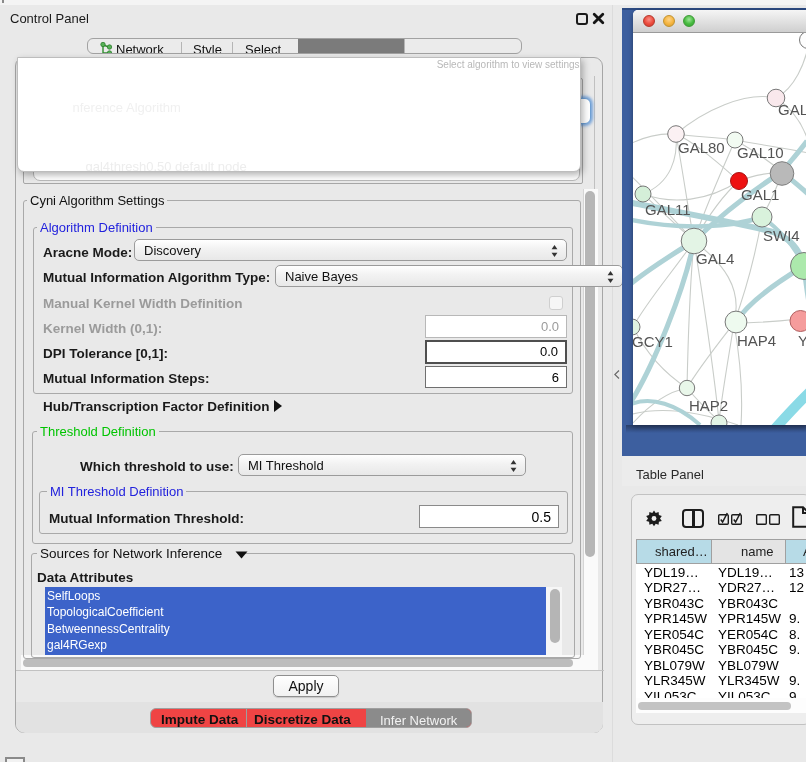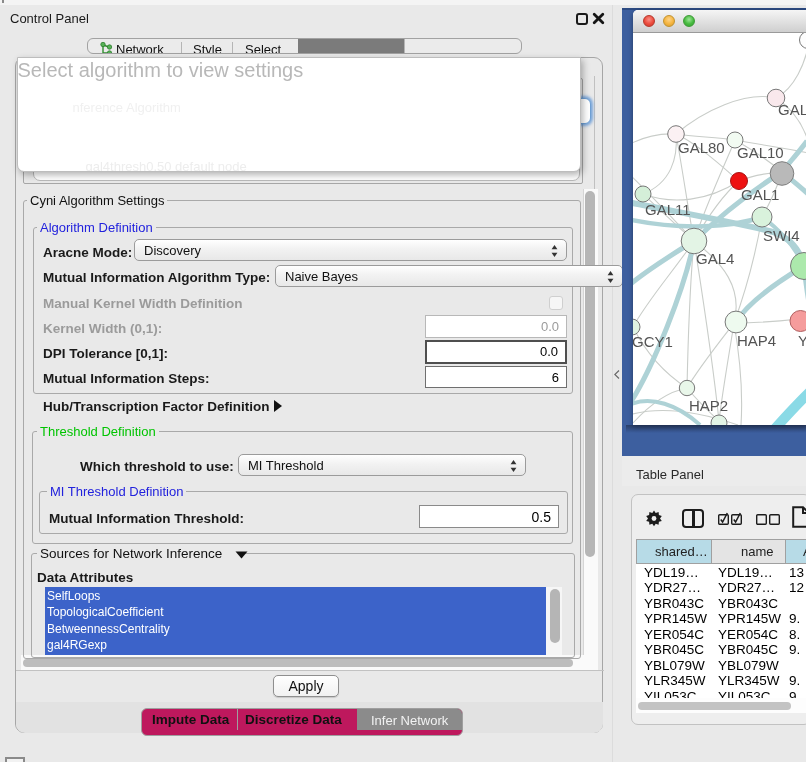--- a/index.html
+++ b/index.html
@@ -136,30 +136,30 @@
 <div class="b13 abs" style="left:37px;top:570px;">Data Attributes</div>
 <div class="abs" style="left:45px;top:587px;width:501px;height:68px;background:#3c63c9;overflow:hidden;">
   <div style="color:#fff;font-size:12px;line-height:16.4px;padding:1px 0 0 2px;">SelfLoops<br>TopologicalCoefficient<br>BetweennessCentrality<br>gal4RGexp</div>
 </div>
 <div class="abs" style="left:546px;top:587px;width:16px;height:68px;background:#f6f6f6;"></div>
 <div class="abs" style="left:550px;top:589px;width:10px;height:54px;background:#b5b5b5;border-radius:5px;"></div>
 
 <div class="abs" style="left:273px;top:675px;width:66px;height:22px;border:1px solid #8f8f8f;border-radius:5px;background:linear-gradient(#ffffff,#f1f1f1);box-shadow:0 1px 1px rgba(0,0,0,0.15);text-align:center;font-size:14px;color:#111;line-height:21px;">Apply</div>
 
 <div class="abs" style="left:16px;top:702px;width:587px;height:31px;background:#e2e2e2;border-radius:0 0 9px 9px;"></div>
-<div class="abs" style="left:141px;top:708px;width:322px;height:28px;border:1px solid #9f9f9f;border-radius:6px;background:#be185d;overflow:hidden;">
+<div class="abs" style="left:150px;top:708px;width:322px;height:20px;border:1px solid #9f9f9f;border-radius:6px;background:#ef4444;overflow:hidden;">
   <div class="abs" style="left:95px;top:0;width:1px;height:21px;background:#9f9f9f;"></div>
   <div class="abs" style="left:215px;top:0;width:107px;height:21px;background:#8b8b8b;"></div>
   <div class="abs" style="left:10px;top:3px;font-size:13.5px;font-weight:bold;color:#111;">Impute Data</div>
   <div class="abs" style="left:103px;top:3px;font-size:13.5px;font-weight:bold;color:#111;">Discretize Data</div>
   <div class="abs" style="left:229px;top:3.5px;font-size:13px;font-weight:normal;color:#f2f2f2;">Infer Network</div>
 </div>
 
 <div class="abs" style="left:16.5px;top:57px;width:564px;height:115px;background:#fff;border:1px solid #bdbdbd;border-radius:0 0 7px 7px;box-shadow:2px 3px 7px rgba(0,0,0,0.3);overflow:hidden;">
-  <div class="abs" style="left:0;top:1px;width:100%;text-align:left;font-size:20px;color:#b8b8b8;">Select algorithm to view settings</div>
+  <div class="abs" style="left:0;top:1px;width:100%;text-align:right;font-size:10px;color:#b8b8b8;">Select algorithm to view settings</div>
   <div class="abs" style="left:55px;top:42px;font-size:13px;color:#f0f0f0;">nference Algorithm</div>
   <div class="abs" style="left:68px;top:101px;font-size:13px;color:#ededed;">gal4thresh0.50 default node</div>
 </div>
 
 <div class="abs" style="left:5px;top:757px;width:20px;height:10px;border:2px solid #8a8a8a;background:#f2f2f2;"></div>
 
 <svg class="abs" style="left:614px;top:370px;" width="6" height="9" viewBox="0 0 6 9">
     <path d="M5 0.5 L0.8 4.5 L5 8.5" stroke="#6a6a6a" stroke-width="1.2" fill="none"></path>
   </svg>
 

